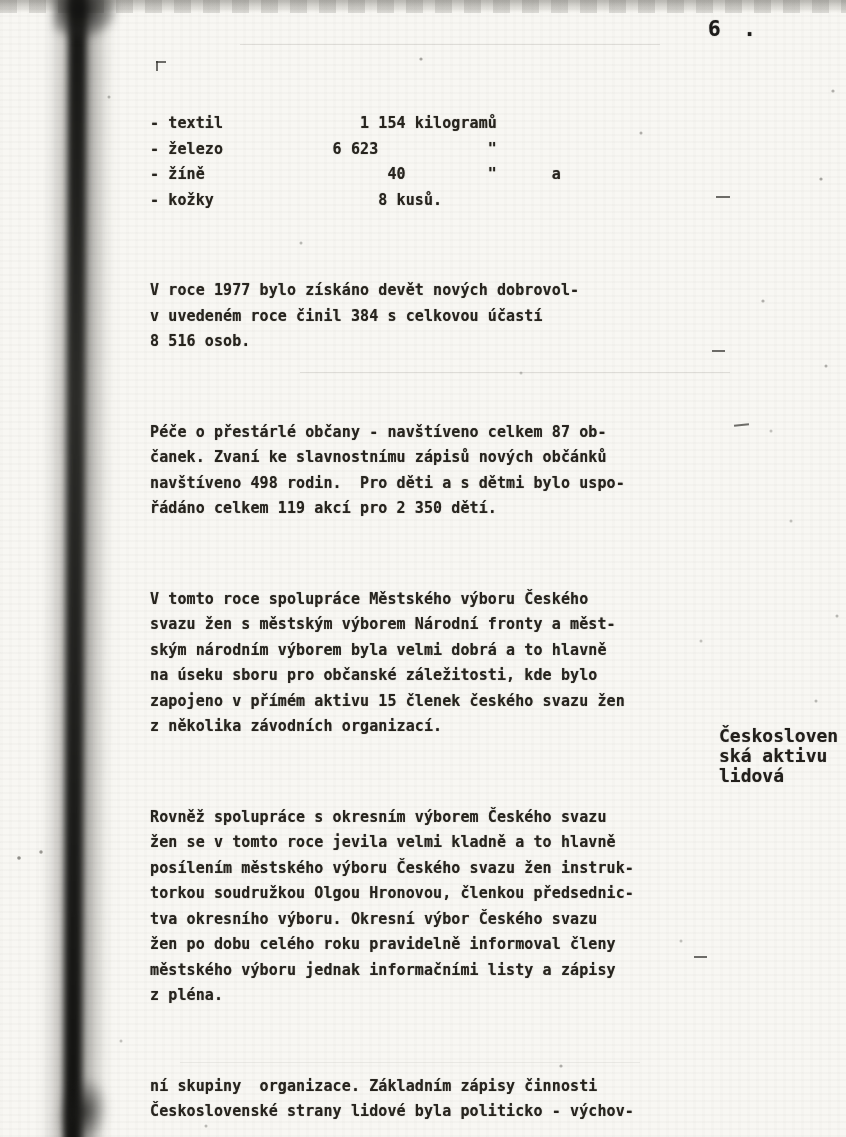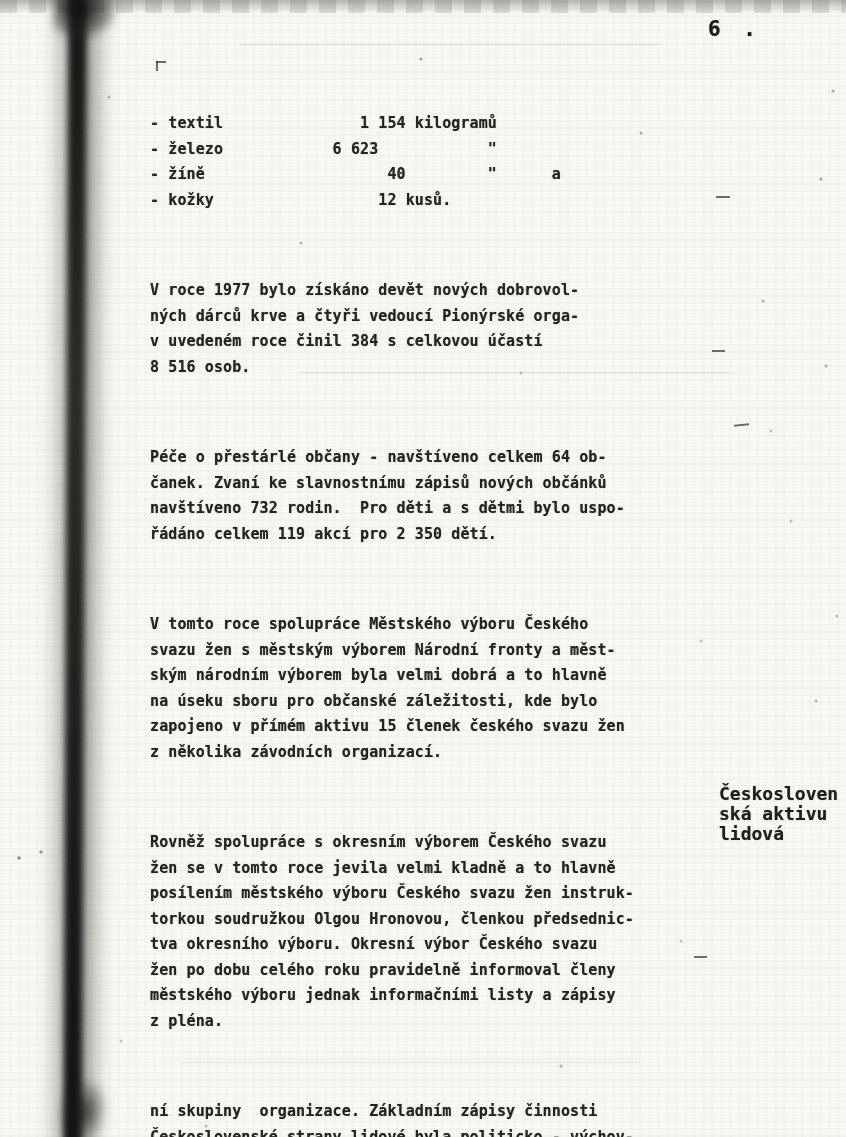--- a/index.html
+++ b/index.html
@@ -77,21 +77,21 @@
     font-weight: bold;
     letter-spacing: 0.1px;
     color: #27241e;
     white-space: pre;
     text-shadow: 0 0 1px rgba(39,36,30,0.55);
   }
   .para { margin-top: 14px; }
   .gap-before { margin-top: 14px; }
   
   .margin-note {
-    position: absolute; left: 719px; top: 784px;
+    position: absolute; left: 719px; top: 726px;
     font-size: 18px; line-height: 20px;
     font-weight: bold;
     color: #221f1b;
     white-space: pre;
     text-shadow: 0 0 1px rgba(0,0,0,0.5);
   }
   
   .speckles {
     position: absolute; left: 0; top: 0;
     width: 2px; height: 2px; border-radius: 50%;
@@ -150,23 +150,23 @@
   <div class="art a2"></div>
   <div class="art a3"></div>
   <div class="art a4"></div>
   <div class="art a5"></div>
   <div class="art a6"></div>
   <div class="speckles"></div>
 
   <div class="page-number">6 .</div>
 
   <div class="doc">
-    <div class="list-block"><div class="line">- textil               1 154 kilogramů</div><div class="line">- železo            6 623            "</div><div class="line">- žíně                    40         "      a</div><div class="line">- kožky                  12 kusů.</div></div>
-    <div class="para"><div class="line">V roce 1977 bylo získáno devět nových dobrovol-</div><div class="line">ných dárců krve a čtyři vedoucí Pionýrské orga-</div><div class="line">v uvedeném roce činil 384 s celkovou účastí</div><div class="line">8 516 osob.</div></div>
-    <div class="para"><div class="line">Péče o přestárlé občany - navštíveno celkem 64 ob-</div><div class="line">čanek. Zvaní ke slavnostnímu zápisů nových občánků</div><div class="line">navštíveno 732 rodin.  Pro děti a s dětmi bylo uspo-</div><div class="line">řádáno celkem 119 akcí pro 2 350 dětí.</div></div>
+    <div class="list-block"><div class="line">- textil               1 154 kilogramů</div><div class="line">- železo            6 623            "</div><div class="line">- žíně                    40         "      a</div><div class="line">- kožky                  8 kusů.</div></div>
+    <div class="para"><div class="line">V roce 1977 bylo získáno devět nových dobrovol-</div><div class="line">v uvedeném roce činil 384 s celkovou účastí</div><div class="line">8 516 osob.</div></div>
+    <div class="para"><div class="line">Péče o přestárlé občany - navštíveno celkem 87 ob-</div><div class="line">čanek. Zvaní ke slavnostnímu zápisů nových občánků</div><div class="line">navštíveno 498 rodin.  Pro děti a s dětmi bylo uspo-</div><div class="line">řádáno celkem 119 akcí pro 2 350 dětí.</div></div>
     <div class="para"><div class="line">V tomto roce spolupráce Městského výboru Českého</div><div class="line">svazu žen s městským výborem Národní fronty a měst-</div><div class="line">ským národním výborem byla velmi dobrá a to hlavně</div><div class="line">na úseku sboru pro občanské záležitosti, kde bylo</div><div class="line">zapojeno v přímém aktivu 15 členek českého svazu žen</div><div class="line">z několika závodních organizací.</div></div>
     <div class="para"><div class="line">Rovněž spolupráce s okresním výborem Českého svazu</div><div class="line">žen se v tomto roce jevila velmi kladně a to hlavně</div><div class="line">posílením městského výboru Českého svazu žen instruk-</div><div class="line">torkou soudružkou Olgou Hronovou, členkou předsednic-</div><div class="line">tva okresního výboru. Okresní výbor Českého svazu</div><div class="line">žen po dobu celého roku pravidelně informoval členy</div><div class="line">městského výboru jednak informačními listy a zápisy</div><div class="line">z pléna.</div></div>
     <div class="para gap-before"><div class="line">ní skupiny  organizace. Základním zápisy činnosti</div><div class="line">Československé strany lidové byla politicko - výchov-</div></div>
   </div>
 
   <div class="margin-note"><div class="line">Českosloven</div><div class="line">ská aktivu</div><div class="line">lidová</div></div>
 
 </div>
 
 </body></html>

